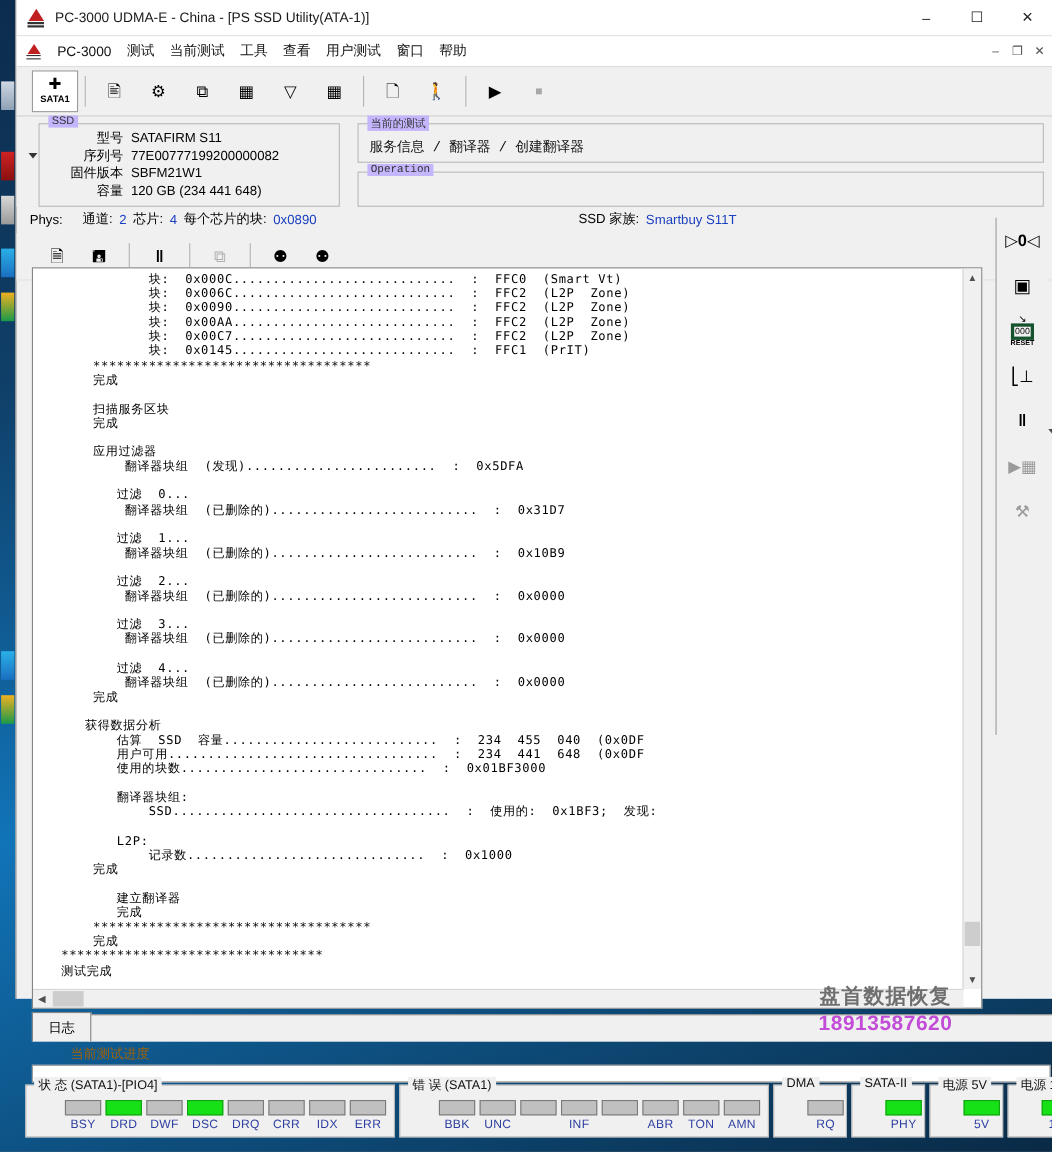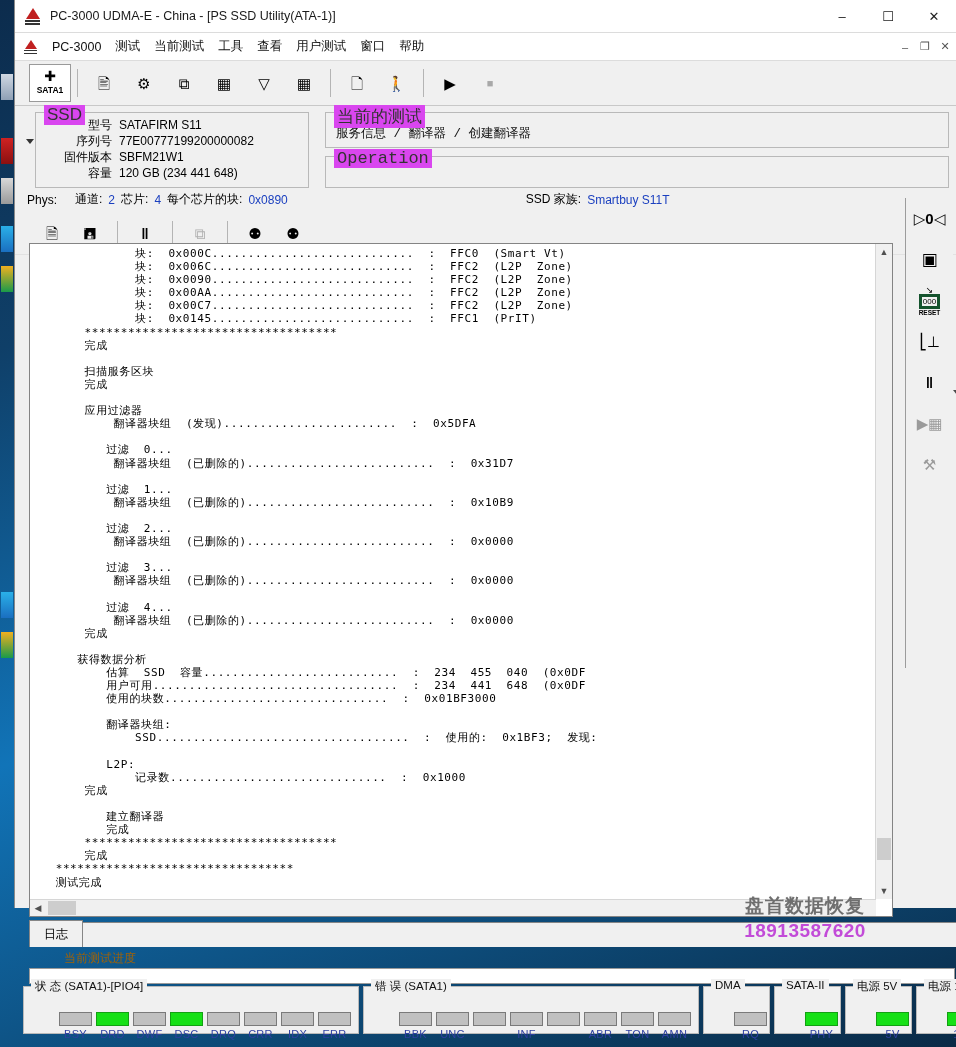--- a/index.html
+++ b/index.html
@@ -47,22 +47,22 @@
   #toolbar{height:44px;background:#f0f0f0;border-bottom:1px solid #c8c8c8;
     display:flex;align-items:center;padding-left:14px;}
   .tb{width:40px;height:36px;display:flex;align-items:center;justify-content:center;}
   .tb.sel{border:1px solid #9a9a9a;background:#ffffff;}
   .tbsep{width:1px;height:28px;background:#b4b4b4;margin:0 6px;}
   .tbico{font-size:15px;line-height:1;}
 
   
   #inforow{display:flex;padding:6px 8px 0 8px;background:#f0f0f0;}
   .grp{border:1px solid #b9b9b9;position:relative;background:#f0f0f0;}
-  .grp > .cap{position:absolute;top:-8px;left:8px;background:#d946ef;padding:0 3px;
-    font-size:17px;color:#333;text-align:center;}
+  .grp > .cap{position:absolute;top:-8px;left:8px;background:#c4b5fd;padding:0 3px;
+    font-size:10px;color:#333;text-align:center;}
   #ssdgrp{width:272px;height:74px;margin-left:12px;}
   #ssdgrp table{border-collapse:collapse;margin:5px 0 0 0;}
   #ssdgrp td{font-size:12px;padding:0 0 1px 0;line-height:15px;}
   #ssdgrp td.k{text-align:right;font-weight:normal;padding-right:7px;width:76px;}
   #collapse-arrow{position:absolute;left:-10px;top:26px;width:0;height:0;
     border-left:4px solid transparent;border-right:4px solid transparent;border-top:5px solid #333;}
   #rightcol{flex:1;margin-left:16px;font-family:Liberation Mono, monospace;}
   #curtest{height:34px;}
   #curtest .body{padding:12px 0 0 10px;font-size:12.5px;color:#111;}
   #oper{height:30px;margin-top:8px;}
@@ -117,21 +117,21 @@
   #proglabel{position:absolute;left:14px;top:950px;font-size:12px;color:#a16207;margin-left:35px;}
   #progbar{position:absolute;left:14px;top:968px;width:924px;height:14px;
     background:#fff;border:1px solid #9a9a9a;}
 
   
   #statusbar{position:absolute;left:8px;top:986px;width:948px;height:58px;display:flex;}
   .sgrp{border:1px solid #b9b9b9;position:relative;height:46px;margin-right:4px;background:#f0f0f0;padding-left:28px;}
   .sgrp > .cap{position:absolute;top:-8px;left:7px;background:#f0f0f0;padding:0 4px;
     font-size:11.5px;color:#111;white-space:nowrap;}
   .leds{display:flex;align-items:flex-start;padding:9px 5px 0 5px;}
-  .led{width:33px;margin:16px 2px;text-align:center;}
+  .led{width:33px;margin:4px 2px;text-align:center;}
   .led .box{width:31px;height:12px;border:1px solid #7a7a7a;background:#c0c0c0;margin:0 auto;}
   .led .box.on{background:#16e016;border-color:#13a013;}
   .led .lbl{font-size:11px;color:#2e3fa0;margin-top:2px;letter-spacing:0.3px;}
   .led .lbl.empty{visibility:hidden;}
 </style>
 </head>
 <body>
 
 <div id="desktop">
   <div id="desk-icons">

